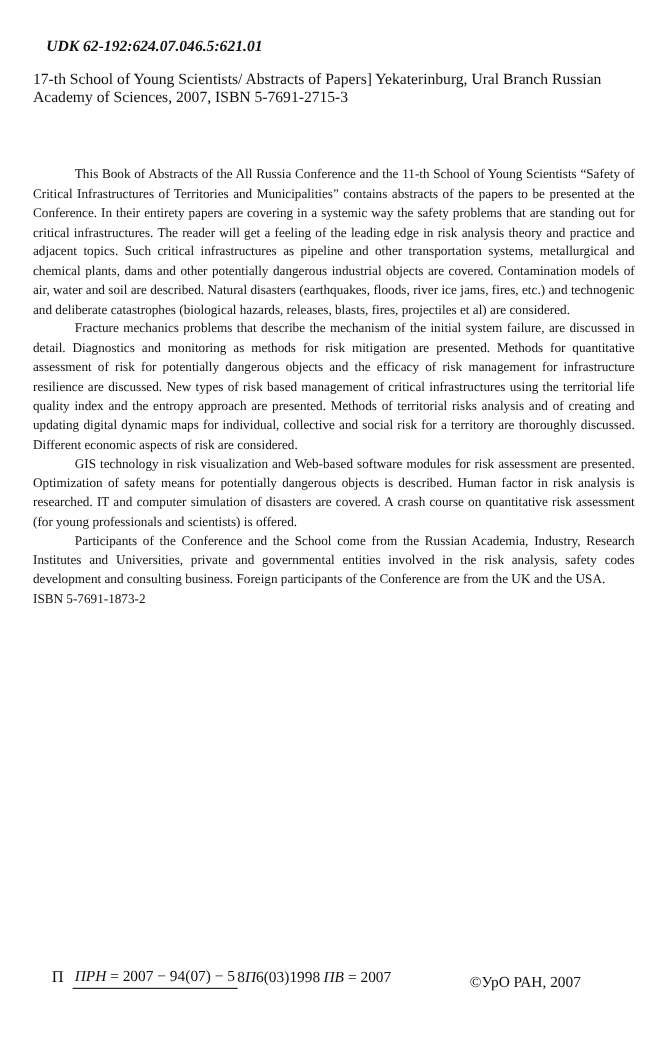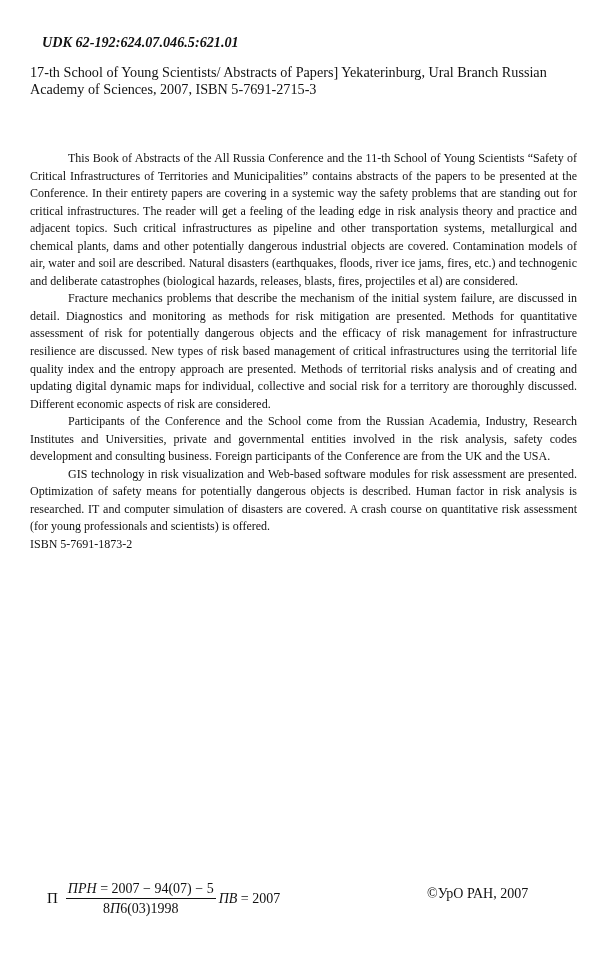--- a/index.html
+++ b/index.html
@@ -66,22 +66,21 @@
     align-items: center;
     font-size: 14px;
   }
   .pi {
     font-size: 15px;
     margin-right: 8px;
     font-style: normal;
   }
   .fraction {
     display: inline-flex;
-    flex-direction: column;
-    align-items: center;
+    flex-direction: row;
   }
   .numerator {
     padding: 0 2px 1px 2px;
     border-bottom: 1px solid #111;
     white-space: nowrap;
     font-size: 14px;
     line-height: 17px;
   }
   .denominator {
     white-space: nowrap;
@@ -107,22 +106,22 @@
 
 <div class="page">
   <p class="udk">UDK 62-192:624.07.046.5:621.01</p>
   <p class="citation">17-th School of Young Scientists/ Abstracts of Papers] Yekaterinburg, Ural Branch  Russian</p>
   <p class="citation">Academy of Sciences, 2007, ISBN 5-7691-2715-3</p>
 </div>
 
 <div class="abstract">
   <p>This Book of Abstracts of the All Russia Conference and the 11-th School of Young Sci­entists “Safety of Critical Infrastructures of Territories and Municipalities” contains abstracts of the papers to be presented at the Conference. In their entirety papers are covering in a systemic way the safety problems that are standing out for critical infrastructures. The reader will get a feeling of the leading edge in risk analysis theory and practice and adjacent topics. Such critical infrastructures as pipeline and other transportation systems, metallurgical and chemical plants, dams and other potentially dangerous industrial objects are covered. Contamination models of air, water and soil are described.  Natural disasters (earthquakes, floods, river ice jams, fires, etc.) and technogenic and deliberate catastrophes (biological hazards, releases, blasts, fires, pro­jectiles et al) are considered.</p>
   <p>Fracture mechanics problems that describe the mechanism of the initial system failure, are discussed in detail. Diagnostics and monitoring as methods for risk mitigation are presented. Methods for quantitative assessment of risk for potentially dangerous objects and the efficacy of risk management for infrastructure resilience are discussed. New types of risk based manage­ment of critical infrastructures using the territorial life quality index and the entropy approach are presented. Methods of territorial risks analysis and of creating and updating digital dynamic maps for individual, collective and social risk for a territory are thoroughly discussed. Different economic aspects of risk are considered.</p>
+  <p>GIS technology in risk visualization and Web-based software modules for risk assess­ment are presented. Optimization of safety means for potentially dangerous objects is described. Human factor in risk analysis is researched. IT and computer simulation of disasters are covered. A crash course on quantitative risk assessment (for young professionals and scientists) is offered.</p>
   <p>Participants of the Conference and the School come from the Russian Academia, Indus­try, Research Institutes and Universities, private and governmental entities involved in the risk analysis, safety codes development and consulting business. Foreign participants of the Confer­ence are from the UK and the USA.</p>
-  <p>GIS technology in risk visualization and Web-based software modules for risk assess­ment are presented. Optimization of safety means for potentially dangerous objects is described. Human factor in risk analysis is researched. IT and computer simulation of disasters are covered. A crash course on quantitative risk assessment (for young professionals and scientists) is offered.</p>
   <p class="isbn">ISBN 5-7691-1873-2</p>
 </div>
 
 <div class="footer">
   <div class="formula">
     <span class="pi">П</span>
     <span class="fraction">
       <span class="numerator"><span class="it">ПРН</span><span> = 2007 − 94(07) − 5</span></span>
       <span class="denominator"><span>8</span><span class="it">П</span><span>6(03)1998</span></span>
     </span>

